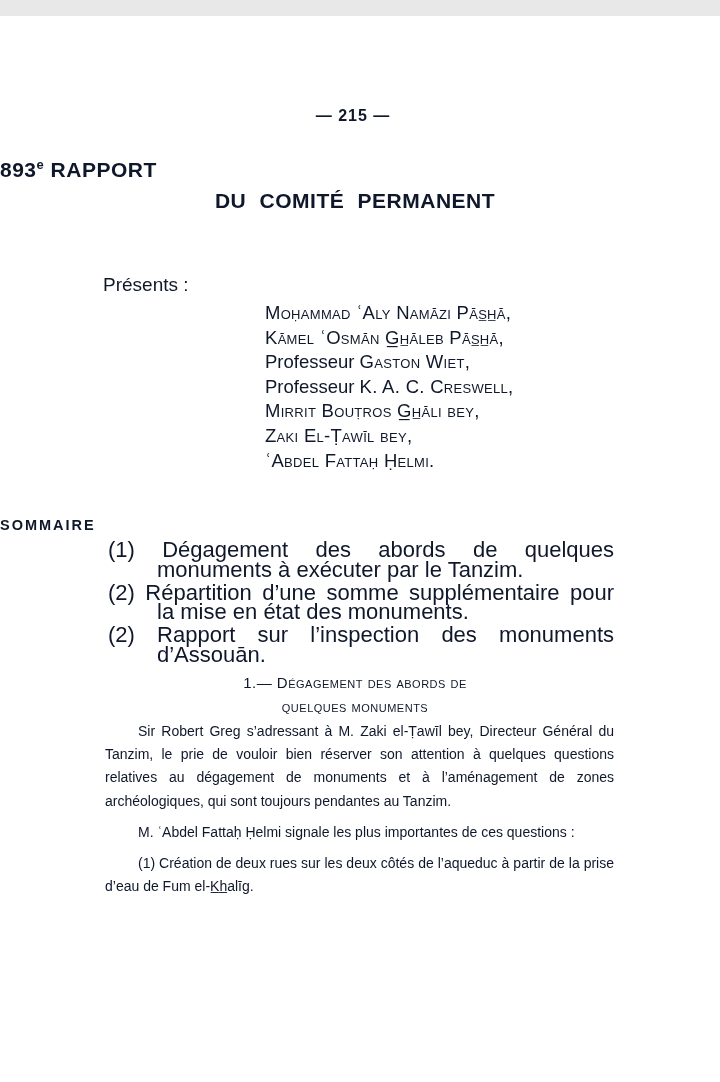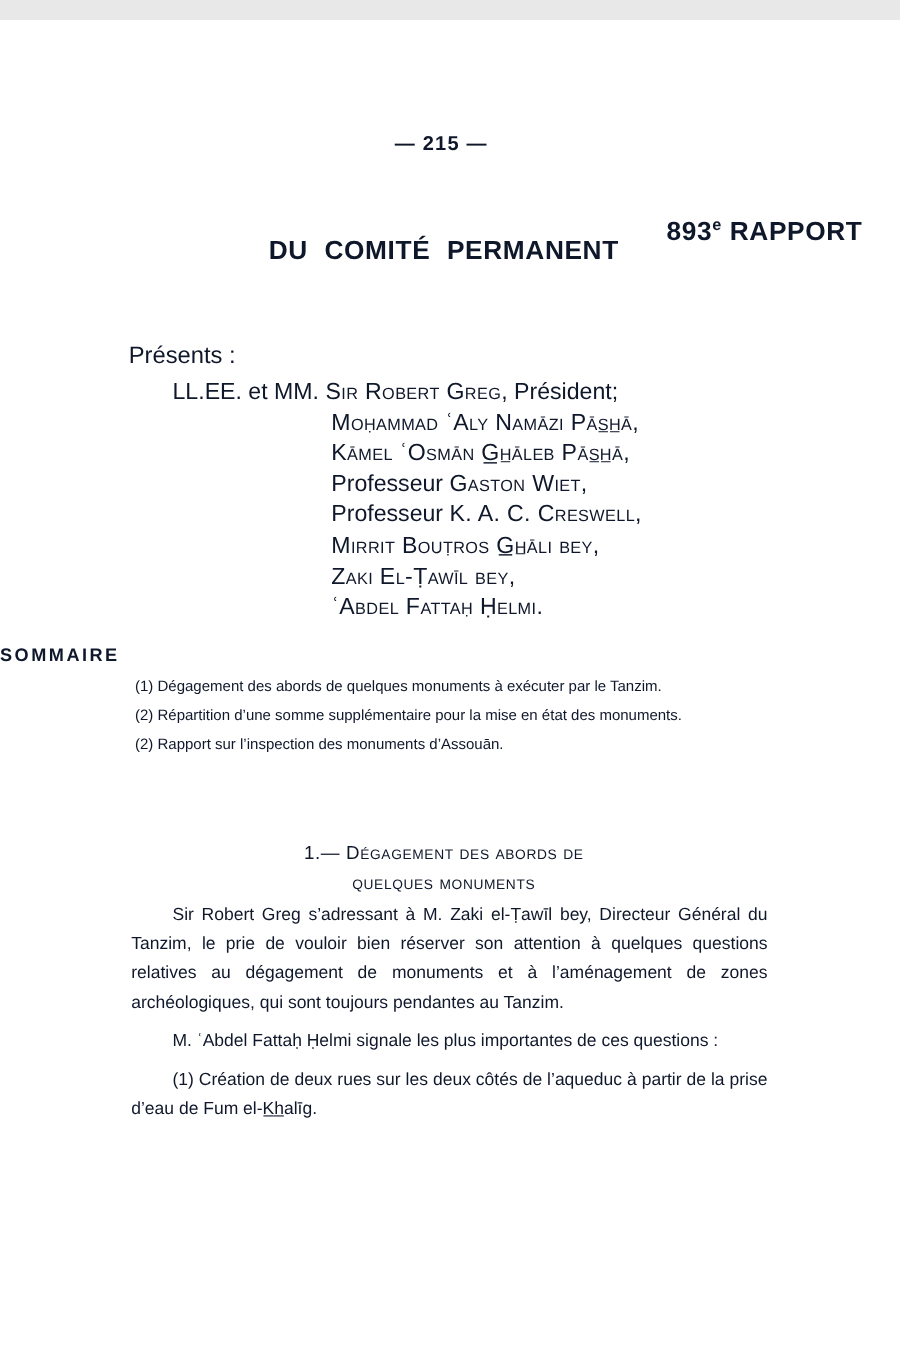--- a/index.html
+++ b/index.html
@@ -20,22 +20,22 @@
   .abs { position: absolute; }
 
   .pagenum {
     top: 91px; left: 0; right: 14px;
     text-align: center;
     font-size: 16px;
     font-weight: bold;
     letter-spacing: 1px;
   }
   .title1 {
-    top: 156px; left: 0; right: 30px;
-    text-align: right;
+    top: 141px; left: 0; right: 30px;
+    text-align: left;
     font-size: 21px;
     font-weight: bold;
     letter-spacing: 0.5px;
   }
   .title1 sup { font-size: 13px; }
   .title2 {
     top: 173px; left: 0; right: 10px;
     text-align: center;
     font-size: 21px;
     font-weight: bold;
@@ -62,21 +62,21 @@
   .sc { font-variant: small-caps; letter-spacing: 0.3px; }
   .sommaire-title {
     top: 501px; left: 0; right: 10px;
     font-size: 14.5px;
     font-weight: bold;
     letter-spacing: 2px;
   }
   .sommaire {
     top: 524px; left: 108px;
     width: 506px;
-    font-size: 12px;
+    font-size: 22px;
     line-height: 19.8px;
   }
   .sommaire-item {
     padding-left: 49px;
     text-indent: -49px;
     text-align: justify;
     margin-bottom: 3px;
   }
   .section-heading {
     top: 655px; left: 0; right: 10px;
@@ -105,21 +105,20 @@
   <div class="abs pagenum">— 215 —</div>
 
   <div class="abs title1"><span>893</span><sup>e</sup><span> RAPPORT</span></div>
 
   <div class="abs title2">DU COMITÉ PERMANENT</div>
 
 
   <div class="abs presents">Présents :</div>
 
   <div class="abs attendees">
-      <div class="attendee-row"><span>LL.EE. et MM. </span><span class="sc">Sir Robert Greg</span><span>, Président;</span></div>
       <div class="attendee-row indent"><span></span><span class="sc">Moḥammad ʿAly Namāzi Pās̲h̲ā,</span><span></span></div>
       <div class="attendee-row indent"><span></span><span class="sc">Kāmel ʿOsmān G̲h̲āleb Pās̲h̲ā,</span><span></span></div>
       <div class="attendee-row indent"><span>Professeur </span><span class="sc">Gaston Wiet,</span><span></span></div>
       <div class="attendee-row indent"><span>Professeur </span><span class="sc">K. A. C. Creswell,</span><span></span></div>
       <div class="attendee-row indent"><span></span><span class="sc">Mirrit Bouṭros G̲h̲āli bey,</span><span></span></div>
       <div class="attendee-row indent"><span></span><span class="sc">Zaki El-Ṭawīl bey,</span><span></span></div>
       <div class="attendee-row indent"><span></span><span class="sc">ʿAbdel Fattaḥ Ḥelmi.</span><span></span></div>
     </div>
 
   <div class="abs sommaire-title">SOMMAIRE</div>

